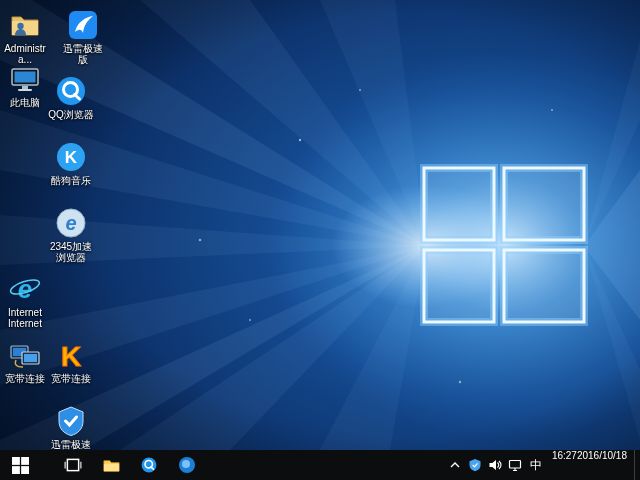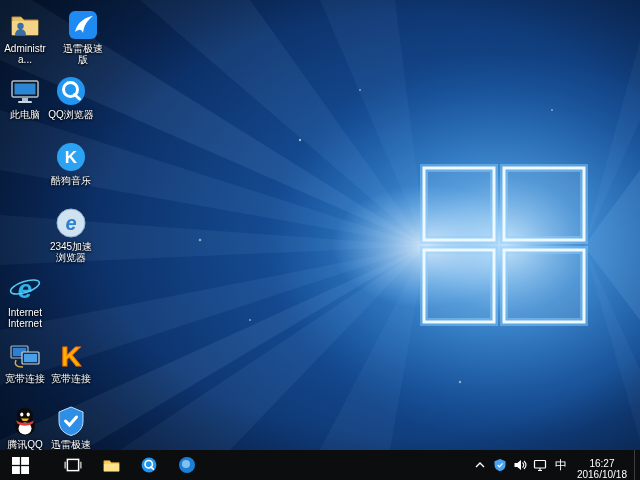--- a/index.html
+++ b/index.html
@@ -28,21 +28,21 @@
   .tb-btn{width:38px;display:flex;align-items:center;justify-content:center;flex:none;}
   .tb-btn.start{width:40px;}
   .tb-btn.first-app{margin-left:14px;}
   .tray{margin-left:auto;display:flex;align-items:center;flex:none;}
   .tray-ic{width:20px;height:30px;display:flex;align-items:center;justify-content:center;flex:none;}
   .ime{
     width:22px;height:30px;display:flex;align-items:center;justify-content:center;
     color:#fff;font-size:12px;
   }
   .clock{
-    height:30px;display:flex;flex-direction:column;justify-content:flex-end;
+    height:30px;display:flex;flex-direction:row;justify-content:flex-end;
     color:#fff;font-size:10px;line-height:11px;text-align:center;padding:0 7px 0 5px;
   }
   .show-desktop{width:5px;border-left:1px solid #3c3e41;height:30px;}
   .glyphK{font-weight:bold;}
 </style>
 </head>
 <body>
 
 <div class="desktop">
 
@@ -119,21 +119,21 @@
   <div class="desk-icon" style="left:2px;top:8px">
     <svg class="ic" viewBox="0 0 34 34">
       <path d="M4 9 h9 l3 3 h14 v15 H4 z" fill="#e7c06a" stroke="#b98f3e" stroke-width="1"></path>
       <path d="M4 13 h26 v14 H4 z" fill="#f3d488"></path>
       <circle cx="12.5" cy="18" r="3.2" fill="#3a6ea5"></circle>
       <path d="M7 27 c0-4 3-6 5.5-6 s5.5 2 5.5 6 z" fill="#3a6ea5"></path>
     </svg>
     <div class="lbl">Administra...</div>
   </div>
 
-  <div class="desk-icon" style="left:2px;top:74px">
+  <div class="desk-icon" style="left:2px;top:62px">
     <svg class="ic" viewBox="0 0 34 34">
       <rect x="4" y="7" width="26" height="16" rx="1.5" fill="#10161d" stroke="#aebecb" stroke-width="1.5"></rect>
       <rect x="6.5" y="9.5" width="21" height="11" fill="#2c86d6"></rect>
       <rect x="14" y="24" width="6" height="3" fill="#aebecb"></rect>
       <rect x="10" y="27" width="14" height="2" rx="1" fill="#cdd8e0"></rect>
     </svg>
     <div class="lbl">此电脑</div>
   </div>
 
 
@@ -150,32 +150,20 @@
     <svg class="ic" viewBox="0 0 34 34">
       <rect x="3" y="8" width="17" height="12" rx="1" fill="#12325a" stroke="#9fb6c8" stroke-width="1.2"></rect>
       <rect x="5" y="10" width="13" height="8" fill="#2f7fd0"></rect>
       <rect x="14" y="14" width="17" height="12" rx="1" fill="#12325a" stroke="#c9d6e0" stroke-width="1.2"></rect>
       <rect x="16" y="16" width="13" height="8" fill="#4aa0e8"></rect>
       <path d="M8 22 q-3 7 7 7" stroke="#d8b24a" stroke-width="1.4" fill="none"></path>
     </svg>
     <div class="lbl">宽带连接</div>
   </div>
 
-  <div class="desk-icon" style="left:2px;top:404px">
-    <svg class="ic" viewBox="0 0 34 34">
-      <ellipse cx="17" cy="12" rx="8" ry="8.5" fill="#0c0c0c"></ellipse>
-      <ellipse cx="17" cy="22" rx="10" ry="9.5" fill="#0c0c0c"></ellipse>
-      <ellipse cx="17" cy="24.5" rx="6.5" ry="6" fill="#ffffff"></ellipse>
-      <ellipse cx="13.8" cy="10.5" rx="1.6" ry="2" fill="#ffffff"></ellipse>
-      <ellipse cx="20.2" cy="10.5" rx="1.6" ry="2" fill="#ffffff"></ellipse>
-      <path d="M13 14.5 h8 l-1.8 2.5 h-4.4 z" fill="#f5b31d"></path>
-      <path d="M8 16.5 q9 5 18 0 l-1.5 3.2 q-7.5 4 -15 0 z" fill="#e23b3b"></path>
-    </svg>
-    <div class="lbl">腾讯QQ</div>
-  </div>
 
   <div class="desk-icon" style="left:60px;top:8px">
     <svg class="ic" viewBox="0 0 34 34">
       <rect x="3" y="3" width="28" height="28" rx="6" fill="#1f8bf2"></rect>
       <path d="M9 24 C11 14 20 9 27 8 C21 13 18 17 17 25 C15 20 12 22 9 24 z" fill="#ffffff"></path>
     </svg>
     <div class="lbl">迅雷极速版</div>
   </div>
 
   <div class="desk-icon" style="left:48px;top:74px">

